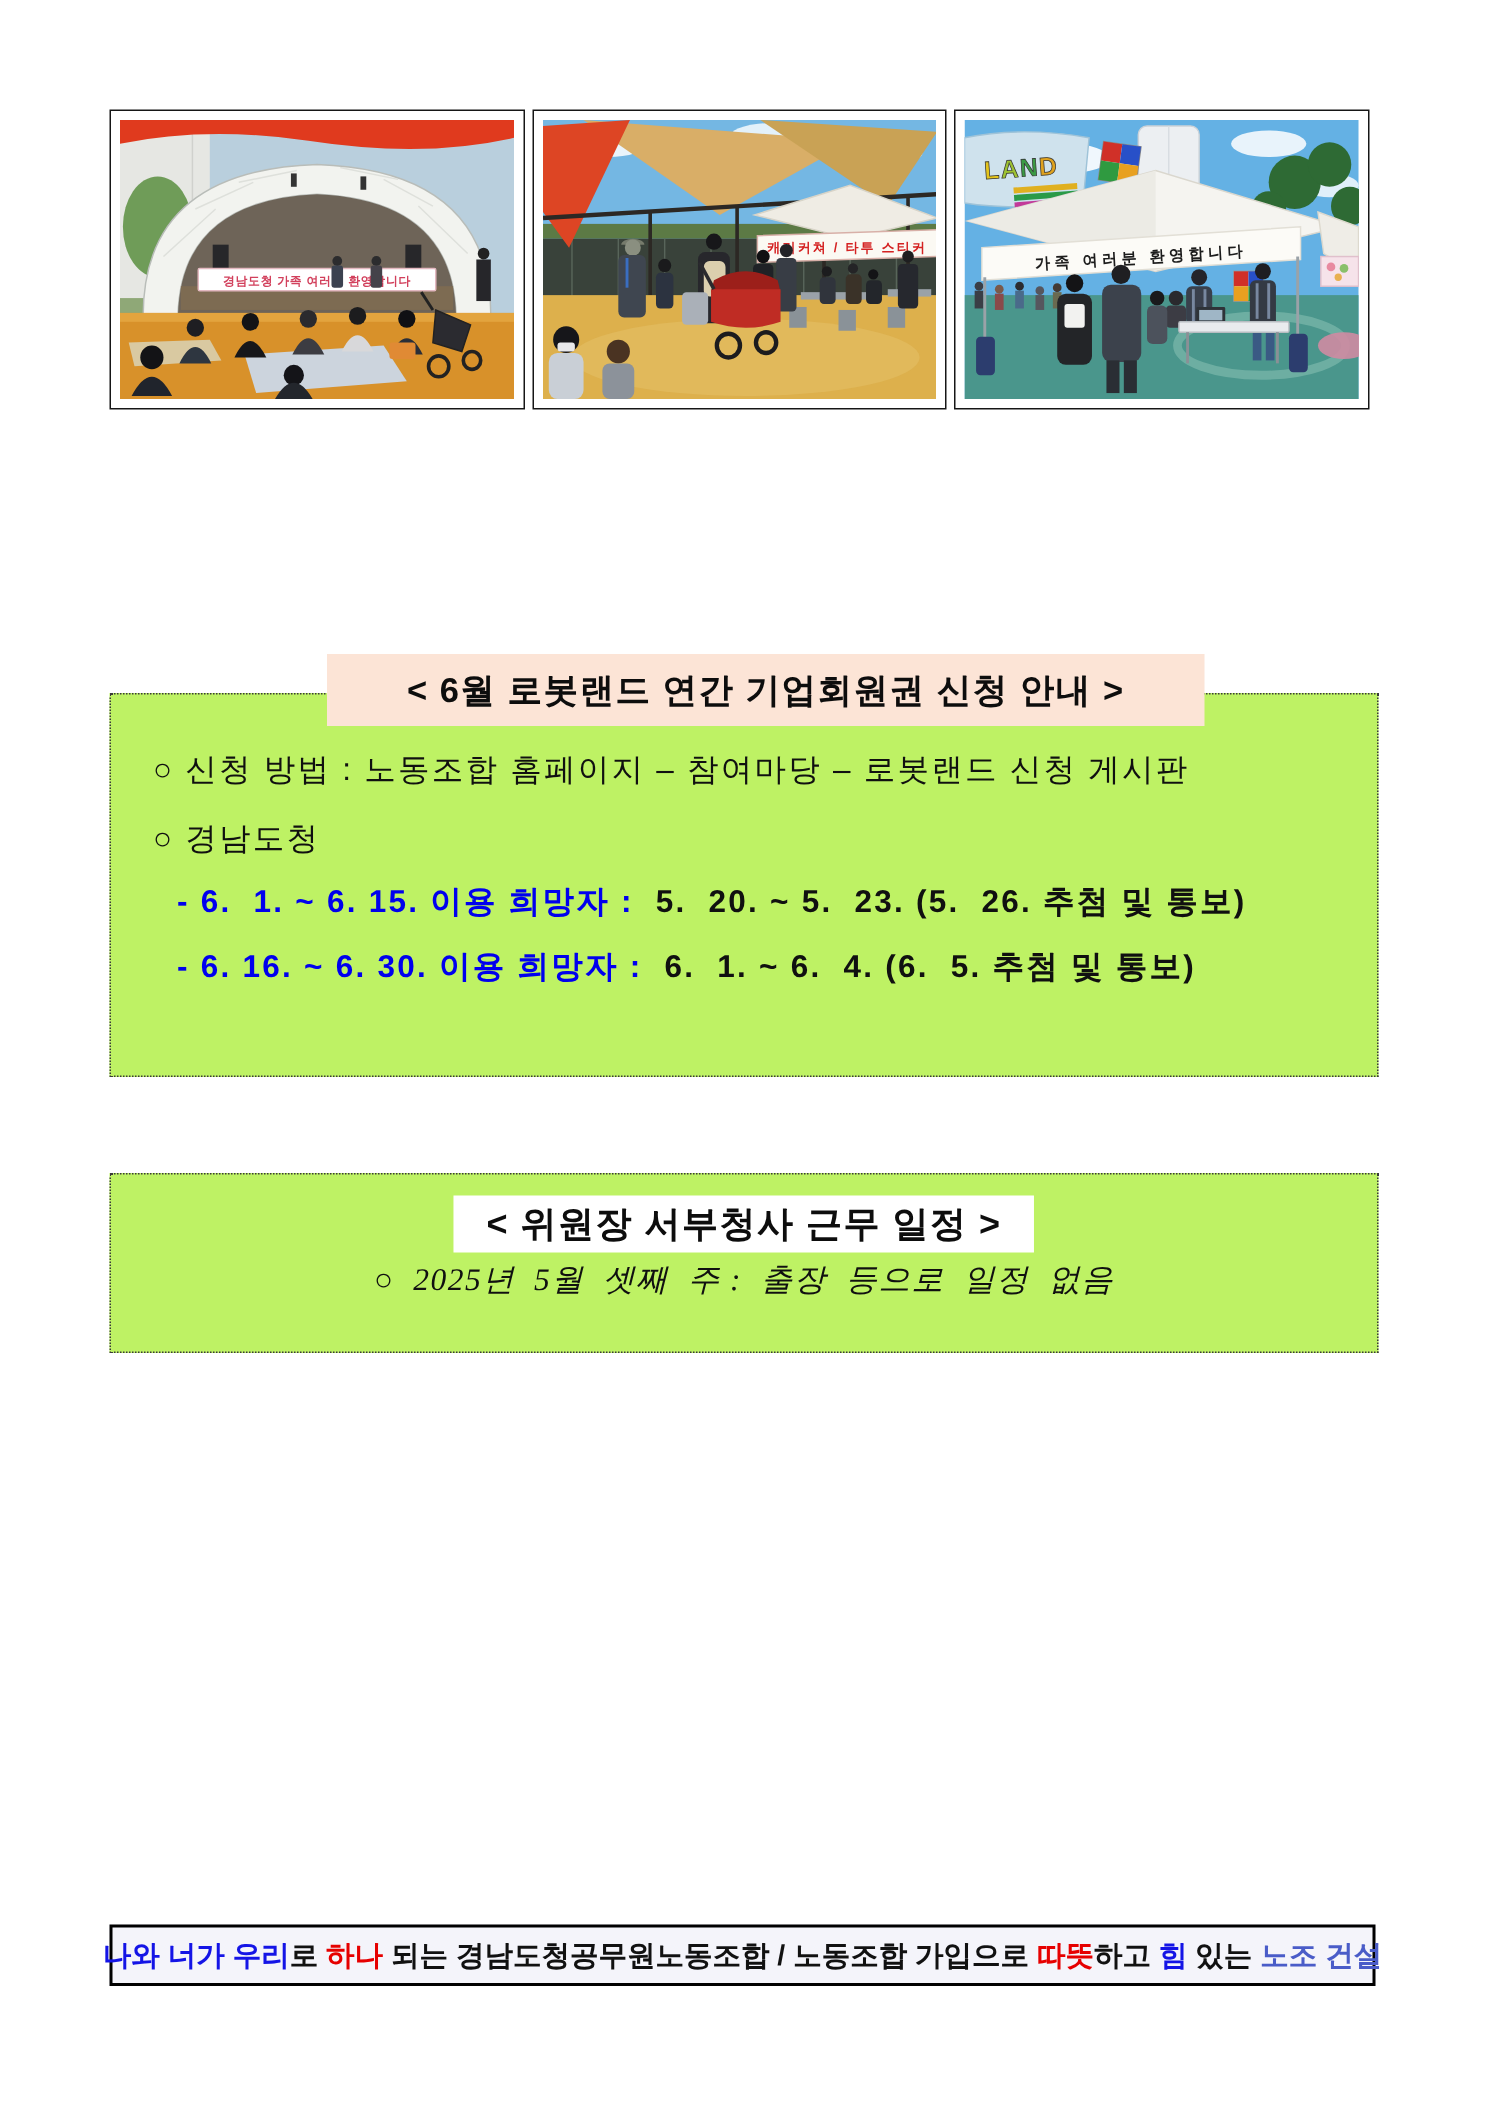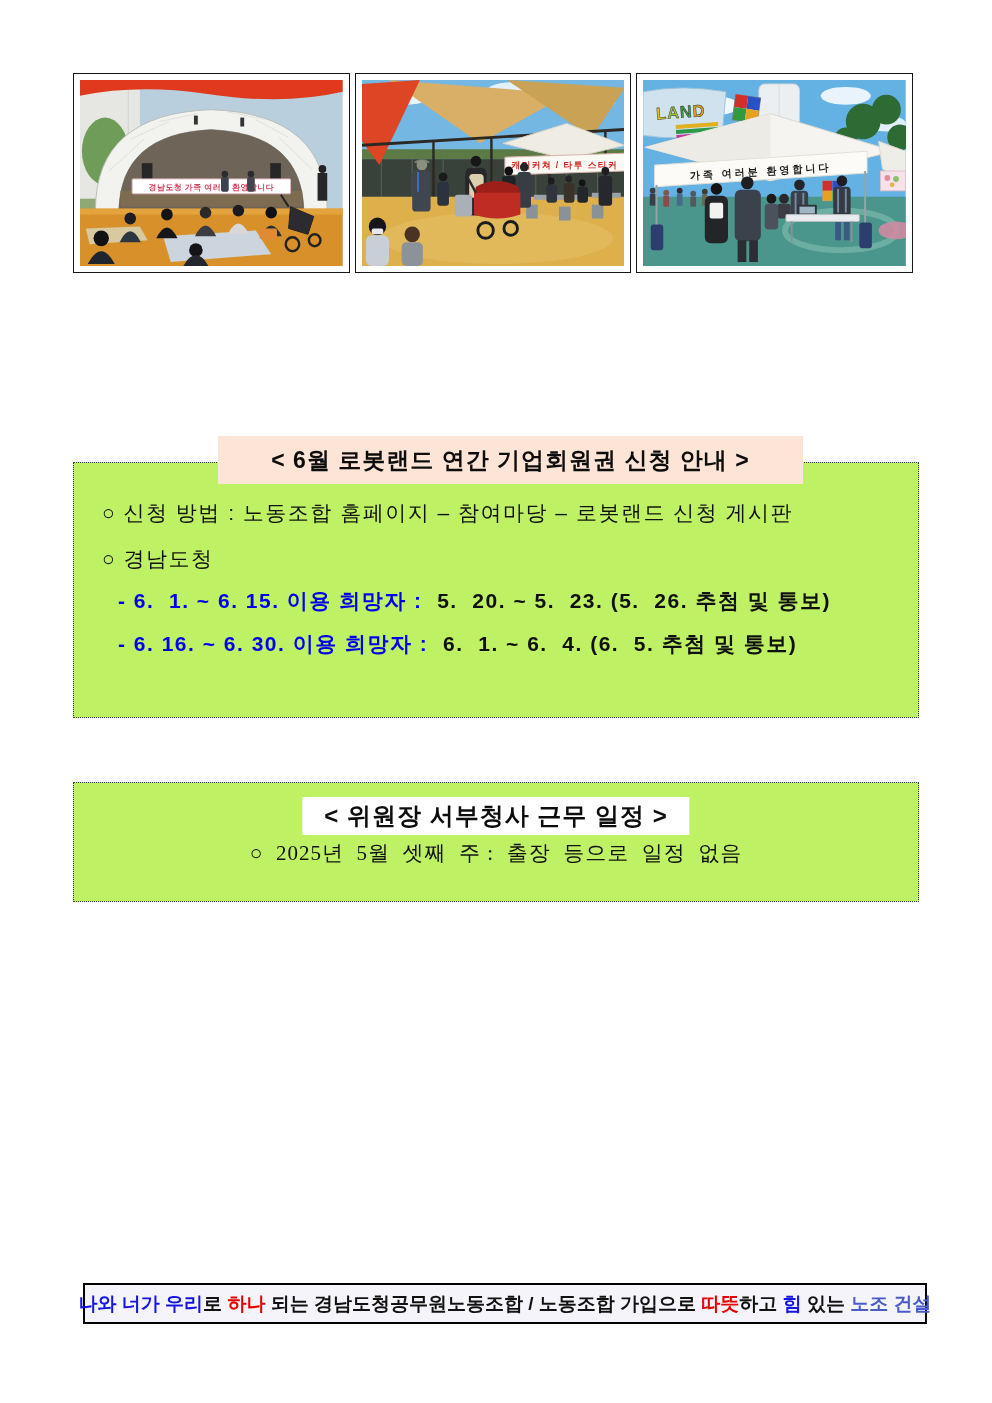--- a/index.html
+++ b/index.html
@@ -7,21 +7,21 @@
     width:992px;height:1403px;background:#ffffff;position:relative;
     font-family:"Liberation Sans","DejaVu Sans",sans-serif;color:#101010;overflow:hidden;
   }
   
   .photo-strip{position:absolute;left:73px;top:73px;width:840px;height:200px;display:flex;gap:5px;}
   .photo-cell{flex:1;border:1px solid #161616;background:#ffffff;padding:6px;box-sizing:border-box;}
   .photo-cell svg{width:100%;height:100%;display:block;}
   
   .box{position:absolute;left:73px;width:846px;border:1px dotted #3a3a3a;background:#bef264;box-sizing:border-box;}
   #box1{top:462px;height:256px;}
-  #box2{top:782px;height:120px;}
+  #box2{top:782px;height:120px;font-style:italic;}
   .box-title1{
     position:absolute;left:218px;top:436px;width:585px;height:48px;z-index:2;
     display:flex;align-items:center;justify-content:center;
     font-size:23px;font-weight:700;letter-spacing:1px;color:#0d0d0d;text-align:right;
   }
   .box-title2{
     position:absolute;left:50%;transform:translateX(-50%);top:797px;height:38px;z-index:2;
     background:#ffffff;padding:0 22px;display:flex;align-items:center;
     font-size:24px;font-weight:700;letter-spacing:1px;color:#0d0d0d;white-space:pre;
   }
@@ -35,21 +35,21 @@
   .t-black{font-weight:700;color:#101010;margin-top:48px;}
   .n2-line{
     position:absolute;left:0;width:100%;top:56px;text-align:center;white-space:pre;
     font-family:"Liberation Serif","DejaVu Serif",serif;font-size:21px;letter-spacing:1px;color:#101010;
   }
   
   .footer{
     position:absolute;left:73px;top:1283px;width:844px;height:41px;box-sizing:border-box;
     border:2px solid #000000;background:#f4f4fa;
     display:flex;align-items:center;justify-content:center;
-    font-size:19px;font-weight:700;white-space:pre;letter-spacing:0px;margin-left:10px;
+    font-size:19px;font-weight:700;white-space:pre;letter-spacing:0px;
   }
 </style>
 </head>
 <body>
 
 <div class="photo-strip">
 
   <figure class="photo-cell" style="margin:0">
     <svg viewBox="0 0 272 188" preserveAspectRatio="none">
       <rect width="272" height="188" fill="#b9cfdd"></rect>

